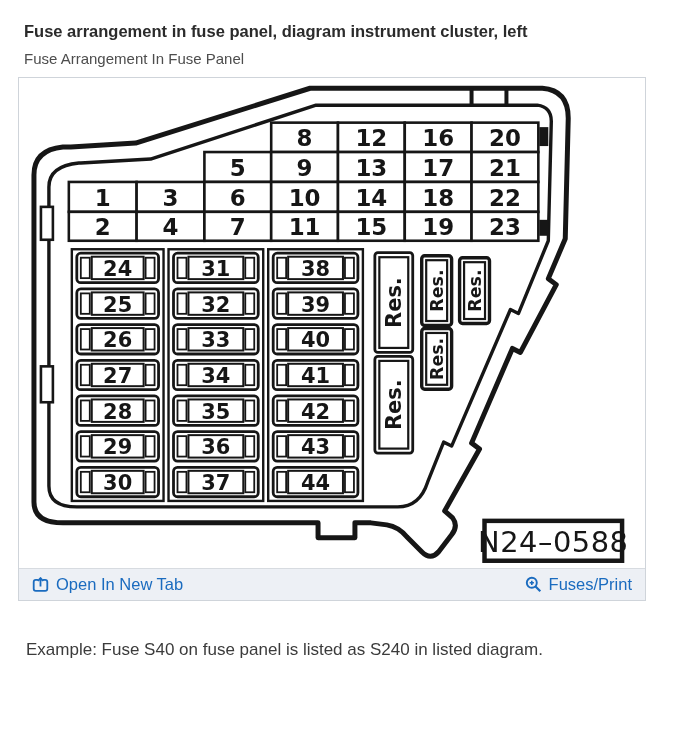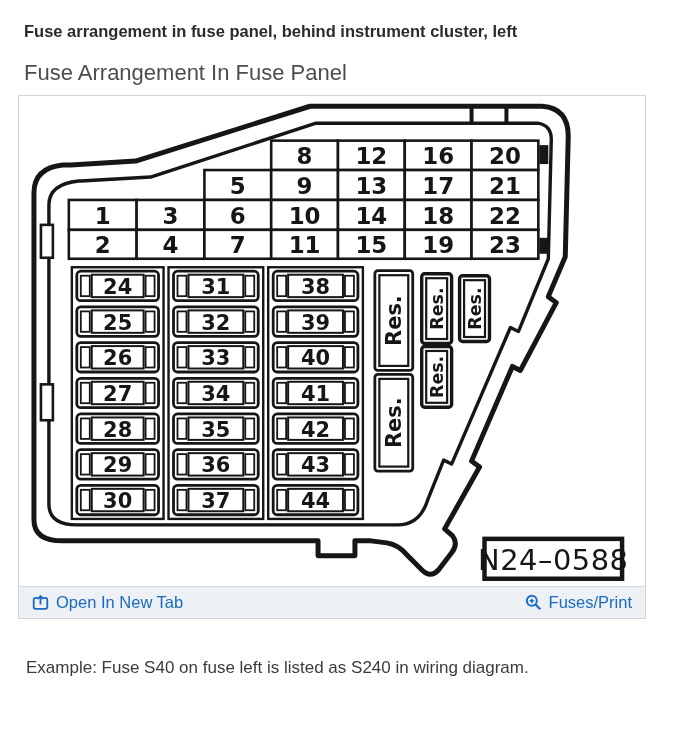--- a/index.html
+++ b/index.html
@@ -7,22 +7,22 @@
     width:676px;height:735px;overflow:hidden;
     font-family:"Liberation Sans",sans-serif;
     color:#2b2b2b;position:relative;
   }
   .page{padding:21px 0 0 0;}
   .page-title{
     margin:0 0 5px 24px;
     font-size:16.5px;font-weight:700;color:#2b2b2b;line-height:1.25;
   }
   .page-subtitle{
-    margin:18px 0 9px 24px;
-    font-size:22px;font-weight:400;color:#4d4d4d;line-height:1.2;
+    margin:8px 0 9px 24px;
+    font-size:15px;font-weight:400;color:#4d4d4d;line-height:1.2;
   }
   .viewer{
     margin-left:18px;width:628px;box-sizing:border-box;
     border:1px solid #cfd4da;background:#fff;
   }
   .canvas{width:626px;height:490px;display:block;background:#fff;}
   .canvas svg{display:block;width:626px;height:490px;}
   svg text{font-family:"DejaVu Sans","Liberation Sans",sans-serif;}
   .viewer-bar{
     height:32px;background:#edf0f5;border-top:1px solid #d7dbe0;
@@ -38,21 +38,21 @@
   .notes{margin-left:26px;margin-right:20px;}
   .note{margin:0;font-size:17px;color:#3b3b3b;line-height:1.25;}
   .note-1{margin-top:49px;}
   .note-2{margin-top:38px;}
 </style>
 </head>
 <body>
 
 <div class="page">
 
-  <h1 class="page-title">Fuse arrangement in fuse panel, behind instrument cluster, left</h1>
+  <h1 class="page-title">Fuse arrangement in fuse panel, diagram instrument cluster, left</h1>
   <div class="page-subtitle">Fuse Arrangement In Fuse Panel</div>
 
   <div class="viewer">
     <div class="canvas">
       <svg viewBox="18 77 628 491" xmlns="http://www.w3.org/2000/svg">
 
         <path d="M 70 146 L 135 142 L 310 87 L 543 87 Q 569 89 569 117 L 566 238
              L 549 278 L 557 284 L 521 352 L 513 348 L 472 443 L 480 449 L 445 511
              L 453 518 Q 459 526 452 535 L 439 552 Q 431 561 422 552 L 407 537
              Q 399 527 387 525 L 371 523 L 355 523 L 355 538 L 318 538 L 318 523
@@ -264,16 +264,16 @@
           <circle cx="6.4" cy="6.4" r="4.7" fill="none" stroke="currentColor" stroke-width="1.8"></circle>
           <path d="M9.9 9.9 L14.4 14.4" stroke="currentColor" stroke-width="2.1"></path>
           <path d="M6.4 4.4 V8.4 M4.4 6.4 H8.4" stroke="currentColor" stroke-width="1.5"></path>
         </svg>
         <span>Fuses/Print</span>
       </a>
     </div>
   </div>
 
   <div class="notes">
-    <p class="note note-2">Example: Fuse S40 on fuse left is listed as S240 in wiring diagram.</p>
+    <p class="note note-2">Example: Fuse S40 on fuse panel is listed as S240 in listed diagram.</p>
   </div>
 
 </div>
 
 </body></html>

